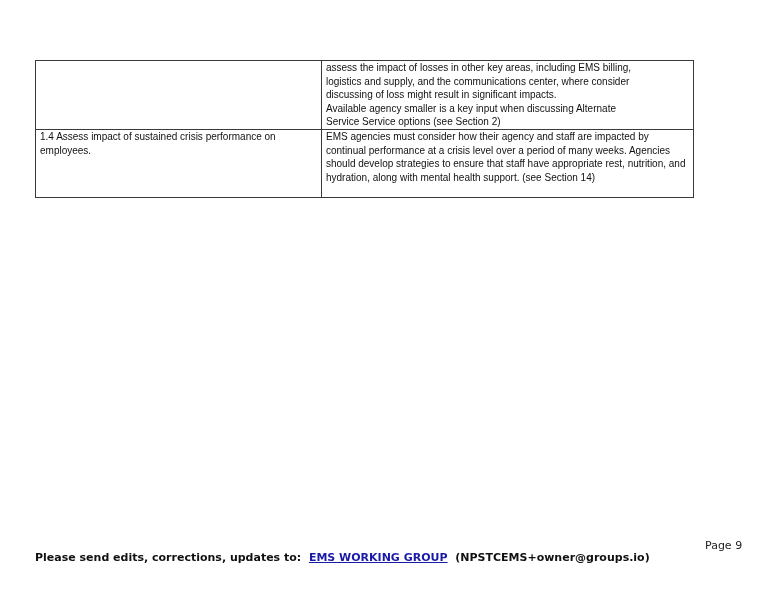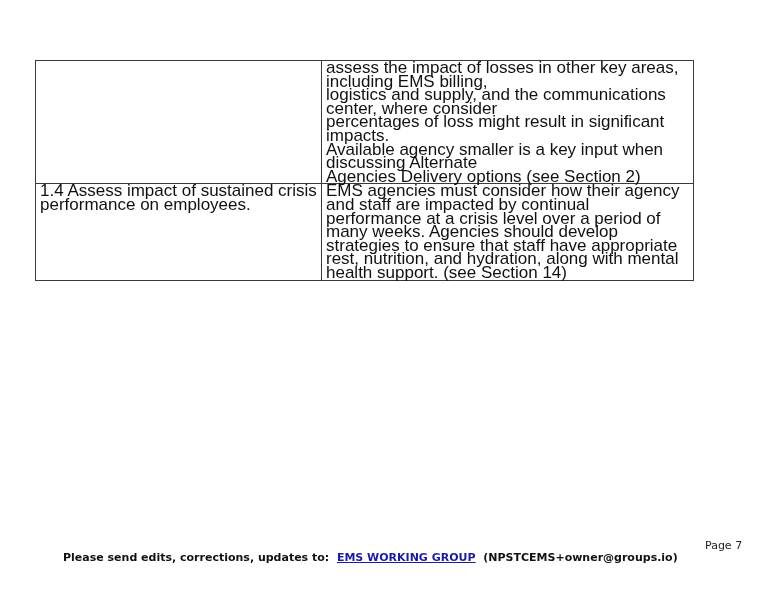--- a/index.html
+++ b/index.html
@@ -6,59 +6,59 @@
   body {
     width: 776px; height: 600px; background: #ffffff; position: relative;
     overflow: hidden; font-family: "Liberation Sans", sans-serif; color: #111;
   }
   .doc-table {
     position: absolute; left: 35px; top: 60px; width: 658px;
     border-collapse: collapse; table-layout: fixed;
   }
   .doc-table td {
     border: 1.5px solid #3a3a3a; vertical-align: top;
-    font-size: 17px; line-height: 13.6px; padding: 0 4px 0 4px;
+    font-size: 10px; line-height: 13.6px; padding: 0 4px 0 4px;
   }
   .doc-table col.c1 { width: 286px; }
   .doc-table col.c2 { width: 372px; }
   .row1 td { height: 68px; }
   .row2 td { height: 67px; margin-left: 8px; }
   .it { }
   .page-num {
     position: absolute; left: 705px; top: 539px;
     font-family: "DejaVu Sans", sans-serif; font-size: 11px; color: #222;
   }
   .footer {
     position: absolute; left: 35px; top: 551px;
     font-family: "DejaVu Sans", sans-serif; font-size: 11px; font-weight: bold;
-    color: #111; white-space: nowrap; letter-spacing: 0px; margin-left: 28px;
+    color: #111; white-space: nowrap; letter-spacing: 0px;
   }
   .footer a { color: #1a1aa8; text-decoration: underline; }
 </style>
 </head>
 <body>
 
 <table class="doc-table">
   <colgroup>
       <col class="c1">
       <col class="c2">
     </colgroup>
   <tbody>
       <tr class="row1">
     <td></td>
     <td>
       <div>assess the impact of losses in other key areas, including EMS billing,</div>
       <div>logistics and supply, and the communications center, where consider</div>
-      <div>percentages of loss might result in significant impacts.</div>
+      <div>discussing of loss might result in significant impacts.</div>
       <div>Available agency smaller is a key input when discussing Alternate</div>
-      <div><span>Agencies Delivery options </span><span class="it">(see Section 2)</span></div>
+      <div><span>Service Service options </span><span class="it">(see Section 2)</span></div>
     </td>
   </tr>
   <tr class="row2">
     <td>1.4 Assess impact of sustained crisis performance on employees.</td>
     <td><span>EMS agencies must consider how their agency and staff are impacted by continual performance at a crisis level over a period of many weeks. Agencies should develop strategies to ensure that staff have appropriate rest, nutrition, and hydration, along with mental health support. (</span><span class="it">see Section 14</span><span>)</span></td>
   </tr>
 </tbody>
   </table>
 
-<div class="page-num">Page 7</div>
+<div class="page-num">Page 9</div>
 
 <div class="footer"><span style="white-space:pre">Please send edits, corrections, updates to:  </span><a>EMS WORKING GROUP</a><span style="white-space:pre">  (NPSTCEMS+owner@groups.io)</span></div>
 
 </body></html>

